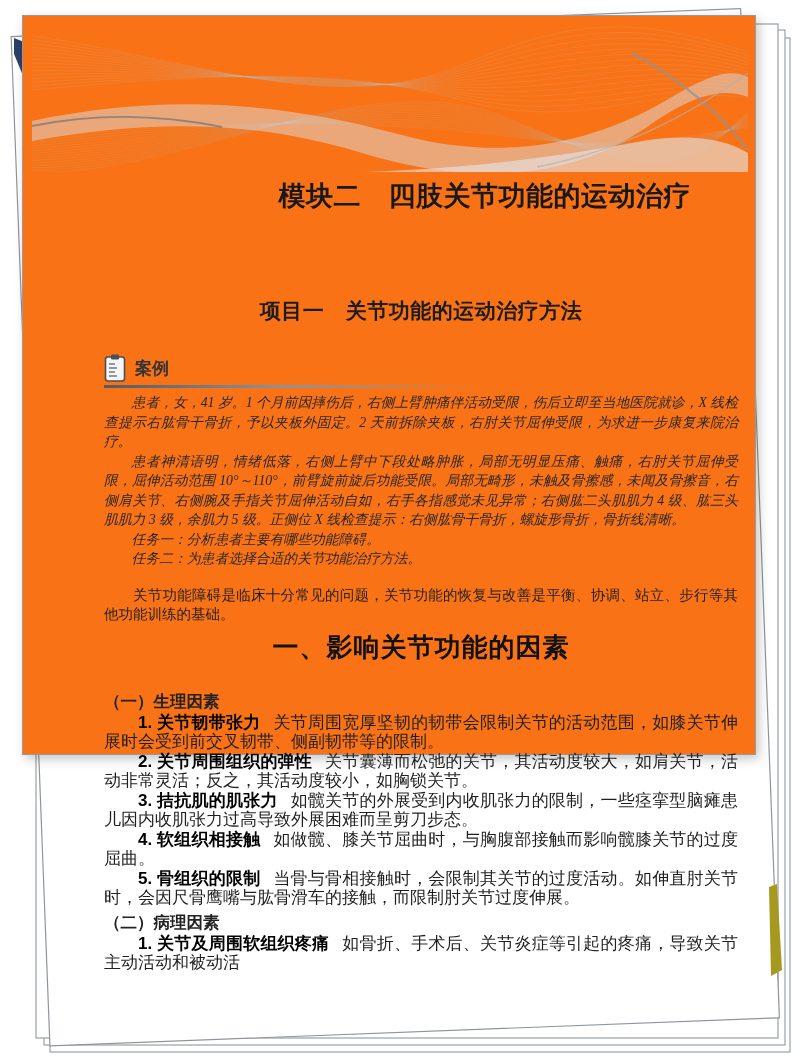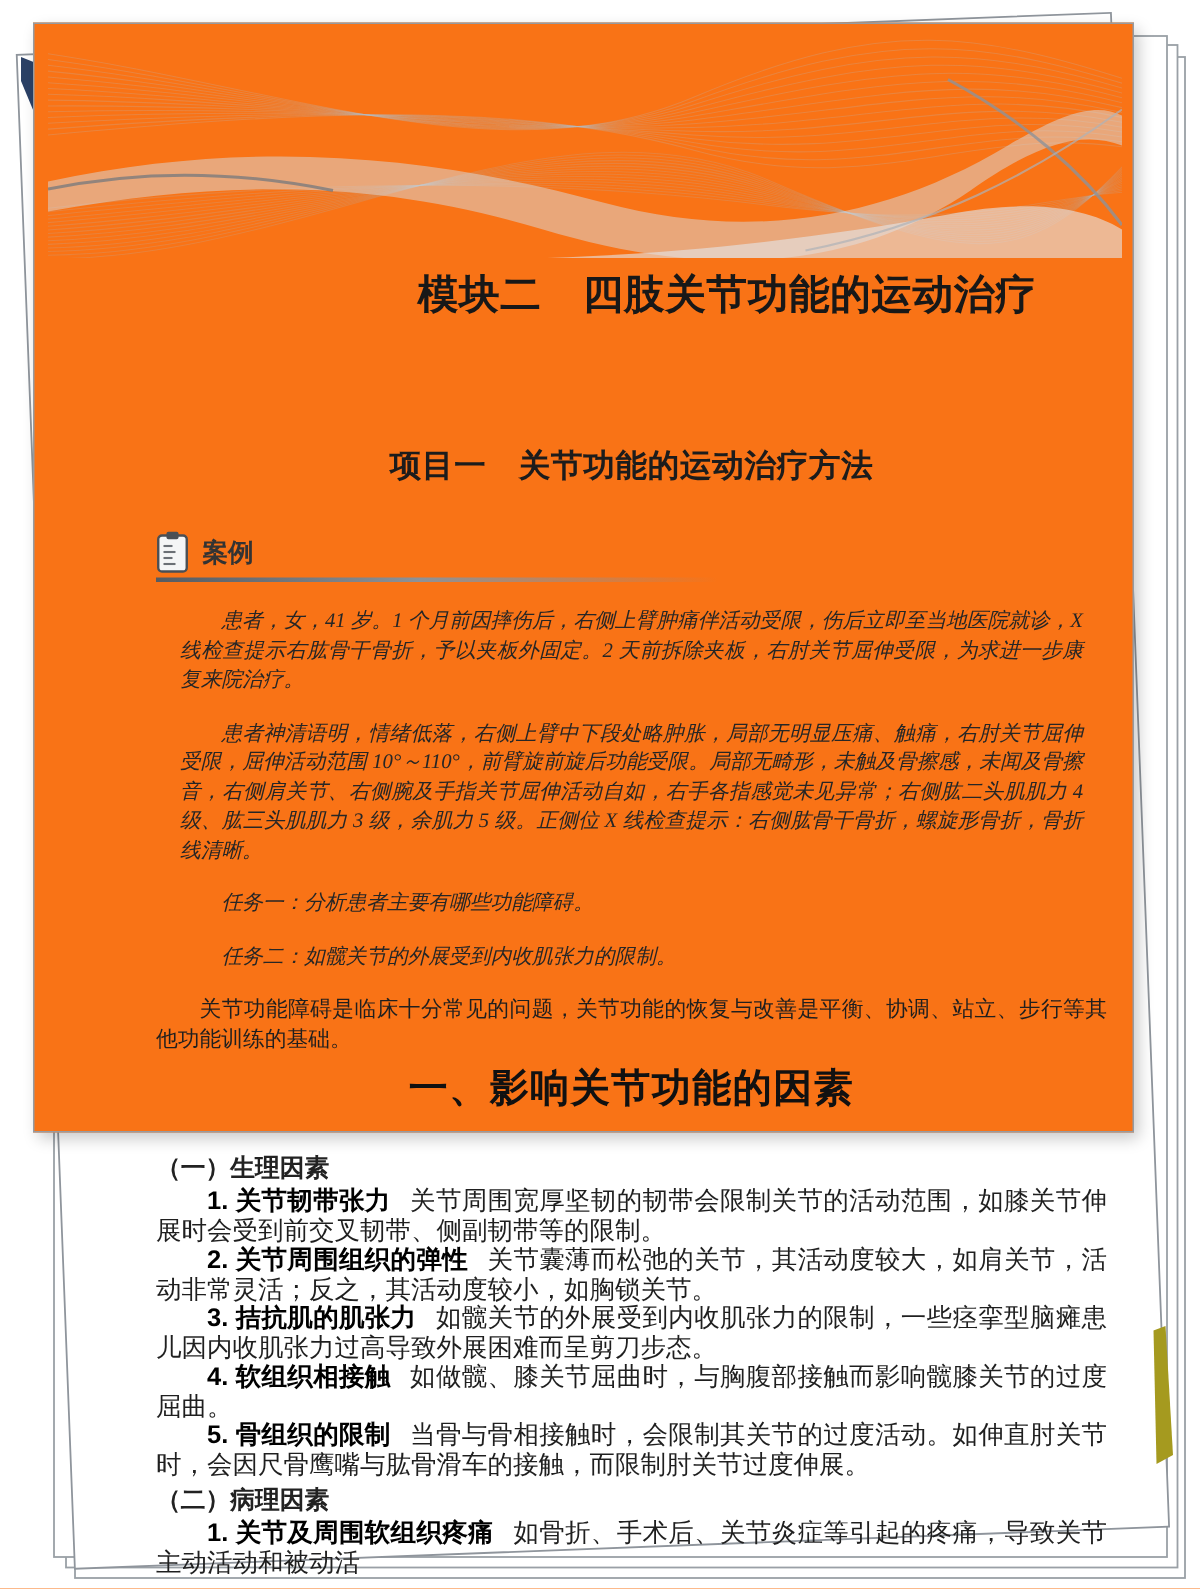--- a/index.html
+++ b/index.html
@@ -31,21 +31,21 @@
   }
   .case-header{margin-top:27px;height:30px;display:flex;align-items:center;}
   .case-header .clipboard{width:22px;height:28px;flex:0 0 auto;}
   .case-label{
     font-family:"Liberation Sans","DejaVu Sans",sans-serif;
     font-weight:bold;font-size:17px;color:#333;margin-left:9px;
   }
   .case-rule{margin-top:2px;height:3px;width:390px;
     background:linear-gradient(to right,#565b61 0%,#8d9298 45%,rgba(160,165,170,0) 96%);}
   .case-body{margin-top:5px;font-style:italic;color:#262626;}
-  .case-body p{margin:16px;font-size:13.8px;line-height:19.5px;text-indent:2em;text-align:justify;font-family:Liberation Serif, serif;}
+  .case-body p{margin:0;font-size:13.8px;line-height:19.5px;text-indent:2em;text-align:justify;font-family:Liberation Serif, serif;}
   .intro{margin:17px 0 0 0;font-size:14.5px;line-height:19.5px;color:#1f1f1f;
     text-indent:2em;text-align:justify;}
   .factors-heading{
     margin:10px 0 0 0;font-size:26px;line-height:26px;font-weight:bold;color:#111;
     text-align:center;letter-spacing:1px;
   }
   .sub-heading{
     font-family:"Liberation Sans","DejaVu Sans",sans-serif;
     font-weight:bold;font-size:16.5px;line-height:24px;color:#222;margin:28px 0 0 0;
   }
@@ -134,21 +134,21 @@
         <line x1="5" y1="22" x2="13" y2="22" stroke="#6a6f75" stroke-width="1.4"></line>
       </svg>
       <span class="case-label">案例</span>
     </div>
     <div class="case-rule"></div>
 
     <div class="case-body">
       <p>患者，女，41 岁。1 个月前因摔伤后，右侧上臂肿痛伴活动受限，伤后立即至当地医院就诊，X 线检查提示右肱骨干骨折，予以夹板外固定。2 天前拆除夹板，右肘关节屈伸受限，为求进一步康复来院治疗。</p>
       <p>患者神清语明，情绪低落，右侧上臂中下段处略肿胀，局部无明显压痛、触痛，右肘关节屈伸受限，屈伸活动范围 10°～110°，前臂旋前旋后功能受限。局部无畸形，未触及骨擦感，未闻及骨擦音，右侧肩关节、右侧腕及手指关节屈伸活动自如，右手各指感觉未见异常；右侧肱二头肌肌力 4 级、肱三头肌肌力 3 级，余肌力 5 级。正侧位 X 线检查提示：右侧肱骨干骨折，螺旋形骨折，骨折线清晰。</p>
       <p>任务一：分析患者主要有哪些功能障碍。</p>
-      <p>任务二：如髋关节的外展受到内收肌张力的限制。</p>
+      <p>任务二：为患者选择合适的关节功能治疗方法。</p>
     </div>
 
     <p class="intro">关节功能障碍是临床十分常见的问题，关节功能的恢复与改善是平衡、协调、站立、步行等其他功能训练的基础。</p>
 
     <h3 class="factors-heading">一、影响关节功能的因素</h3>
 
     <h4 class="sub-heading">（一）生理因素</h4>
 
     <div class="items">
       <p class="item"><b>1. 关节韧带张力</b><span>关节周围宽厚坚韧的韧带会限制关节的活动范围，如膝关节伸展时会受到前交叉韧带、侧副韧带等的限制。</span></p>

